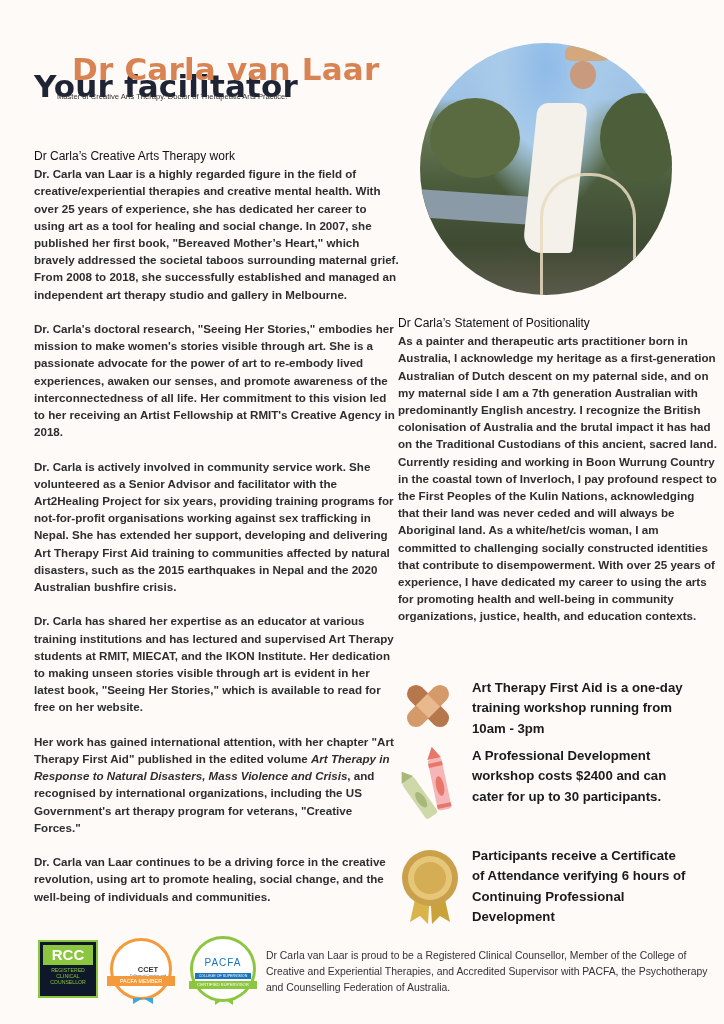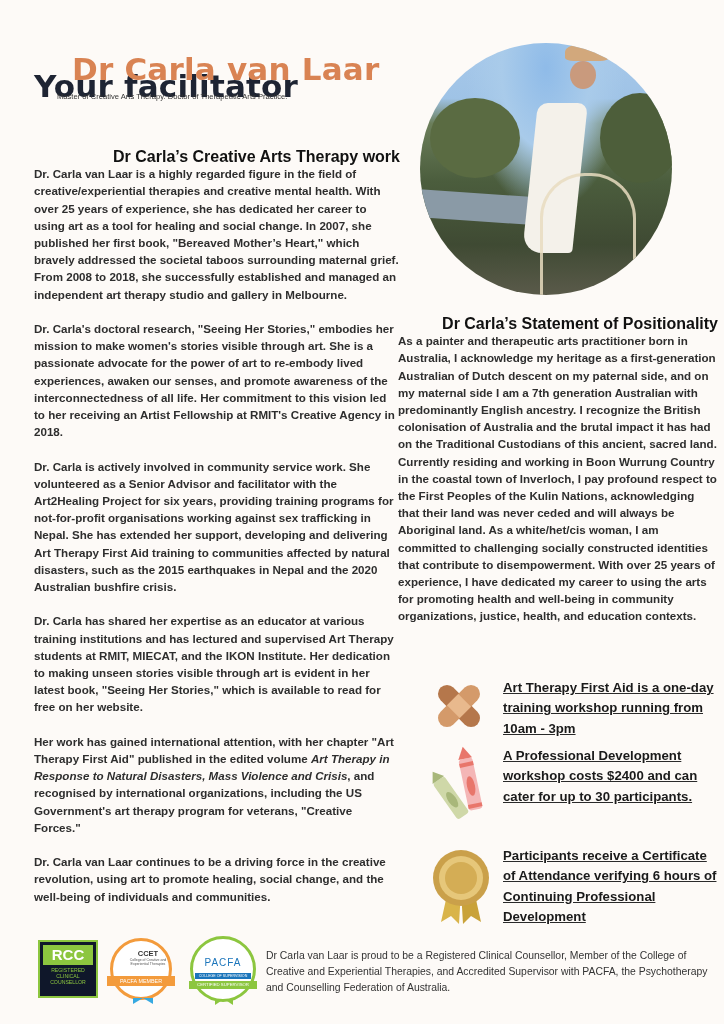--- a/index.html
+++ b/index.html
@@ -16,21 +16,21 @@
     color:#d98353; letter-spacing:0.2px; line-height:36px; white-space:nowrap;
   }
   .subtitle {
     position:absolute; left:49px; top:92px; font-size:7.6px; color:#333;
     font-family:"Liberation Sans", sans-serif; white-space:nowrap;padding-left:8px;
   }
   .left-col {
     position:absolute; left:34px; top:148px; width:366px;
     font-family:"Liberation Sans", sans-serif; font-size:11.6px; line-height:17.2px; color:#2e2e2e;
   }
-  .sec-head { font-weight:bold; color:#111; font-size:16px; margin:0;text-align:right; }
+  .sec-head { font-weight:normal; color:#111; font-size:12px; margin:0; }
   .para { margin:0 0 17.2px 0;font-weight:bold; }
   .para em { font-style:italic; }
   .photo {
     position:absolute; left:420px; top:43px; width:252px; height:252px; border-radius:50%;
     overflow:hidden;
     background:
       radial-gradient(ellipse at 50% 10%, #8fbbe8 0%, #a9cbea 25%, transparent 45%),
       linear-gradient(180deg, #a7c8ea 0%, #9fc3e6 22%, #6b7e5a 32%, #4b5d3d 55%, #3f4a33 80%, #5a5a4a 100%);
   }
   .photo .tree1 { position:absolute; left:10px; top:55px; width:90px; height:80px; border-radius:50%; background:#5a6b42; }
@@ -39,21 +39,21 @@
   .photo .hat { position:absolute; left:145px; top:0px; width:44px; height:18px; background:#d2a87c; border-radius:50% 50% 20% 20%; }
   .photo .face { position:absolute; left:150px; top:18px; width:26px; height:28px; background:#c99a7d; border-radius:50%; }
   .photo .chair { position:absolute; left:120px; top:130px; width:90px; height:120px; border:3px solid #e8dcc0; border-radius:45px 45px 0 0; border-bottom:none; opacity:0.85; }
   .photo .table { position:absolute; left:0px; top:150px; width:110px; height:28px; background:#8a9aa6; transform:skewY(4deg); }
 
   .right-col {
     position:absolute; left:398px; top:315px; width:320px;
     font-family:"Liberation Sans", sans-serif; font-size:11.6px; line-height:17.2px; color:#2e2e2e;
   }
   .feature {
-    position:absolute; left:431px; width:290px; display:flex; align-items:flex-start;text-decoration:underline;
+    position:absolute; left:400px; width:290px; display:flex; align-items:flex-start;
   }
   .feature .icon { width:60px; height:64px; flex:none; position:relative; }
   .feature .ftext {
     margin-left:12px; font-family:"Liberation Sans", sans-serif; font-weight:bold;
     font-size:13.2px; line-height:20.4px; color:#1a1a1a; width:216px;
   }
   .f1 { top:678px; }
   .f2 { top:746px; }
   .f3 { top:846px; }
 
@@ -62,21 +62,21 @@
     position:absolute; left:0; top:0; width:60px; height:58px; border:2px solid #8cc63f; background:#0f172a;
     box-sizing:border-box; text-align:center; font-family:"Liberation Sans", sans-serif;
   }
   .badge-rcc .big { background:#8cc63f; color:#fff; font-weight:bold; font-size:15px; margin:3px 3px 2px 3px; line-height:20px; }
   .badge-rcc .small { color:#8cc63f; font-size:5.2px; line-height:6.2px; }
   .badge-ccet {
     position:absolute; left:72px; top:-2px; width:62px; height:62px; border-radius:50%;
     background:#fff; border:3px solid #f39b3c; box-sizing:border-box;
     font-family:"Liberation Sans", sans-serif; text-align:center;
   }
-  .badge-ccet .t { font-size:7.5px; font-weight:bold; color:#333; margin-top:8px; margin-left:14px; }
+  .badge-ccet .t { font-size:7.5px; font-weight:bold; color:#333; margin-top:24px; margin-left:14px; }
   .badge-ccet .st { font-size:3.5px; color:#555; margin-left:14px; line-height:4px; }
   .badge-ccet .ribbon { position:absolute; left:-6px; top:35px; width:68px; height:10px; background:#f39b3c; color:#fff; font-size:5.4px; line-height:10px; }
   .badge-ccet .tail { position:absolute; left:20px; top:57px; width:0; height:0; border-left:10px solid #36a9e1; border-right:10px solid #36a9e1; border-bottom:6px solid transparent; }
   .badge-pacfa {
     position:absolute; left:152px; top:-4px; width:66px; height:66px; border-radius:50%;
     background:#fff; border:3px solid #8cc63f; box-sizing:border-box; font-family:"Liberation Sans", sans-serif; text-align:center;
   }
   .badge-pacfa .t { font-size:10px; color:#1b75bb; margin-top:18px; letter-spacing:1px; }
   .badge-pacfa .band1 { position:absolute; left:2px; top:34px; width:56px; height:6px; background:#1b75bb; color:#fff; font-size:3.6px; line-height:6px; }
   .badge-pacfa .band2 { position:absolute; left:-4px; top:42px; width:68px; height:8px; background:#8cc63f; color:#fff; font-size:4.3px; line-height:8px; }

